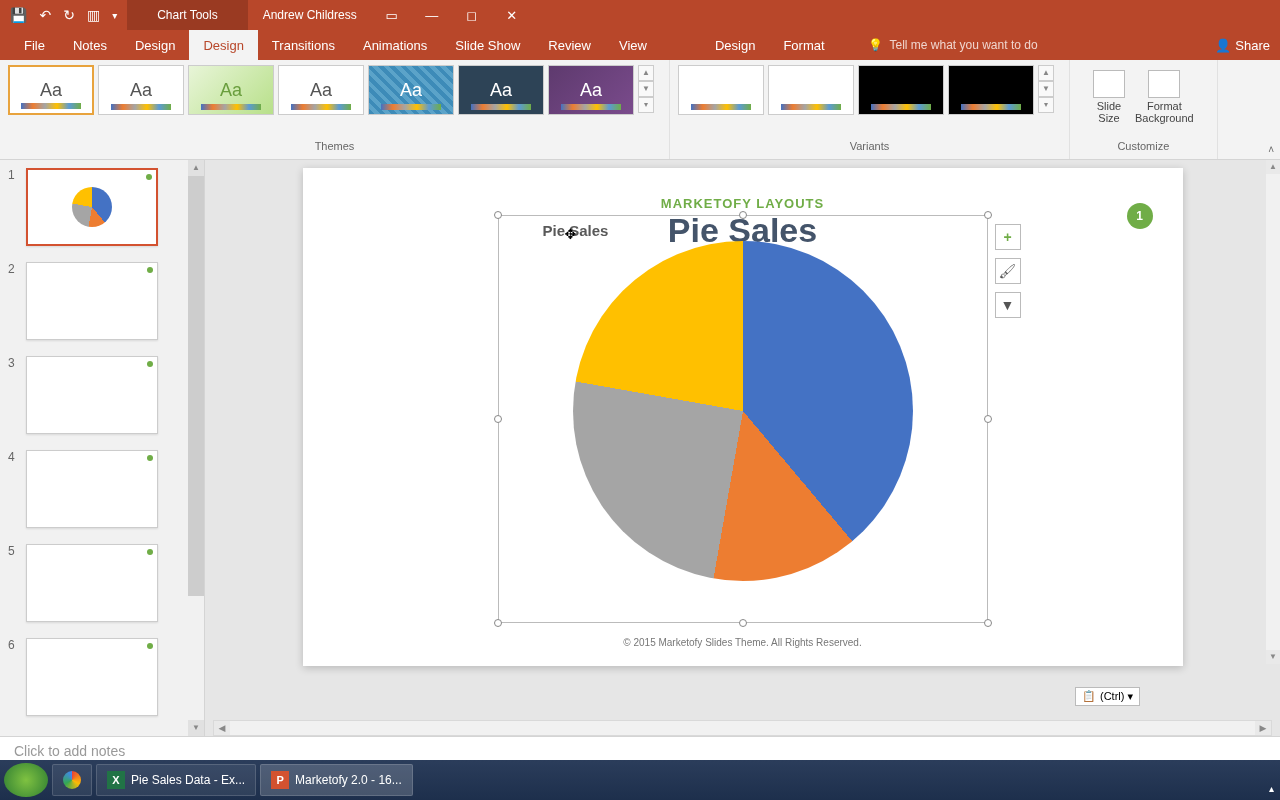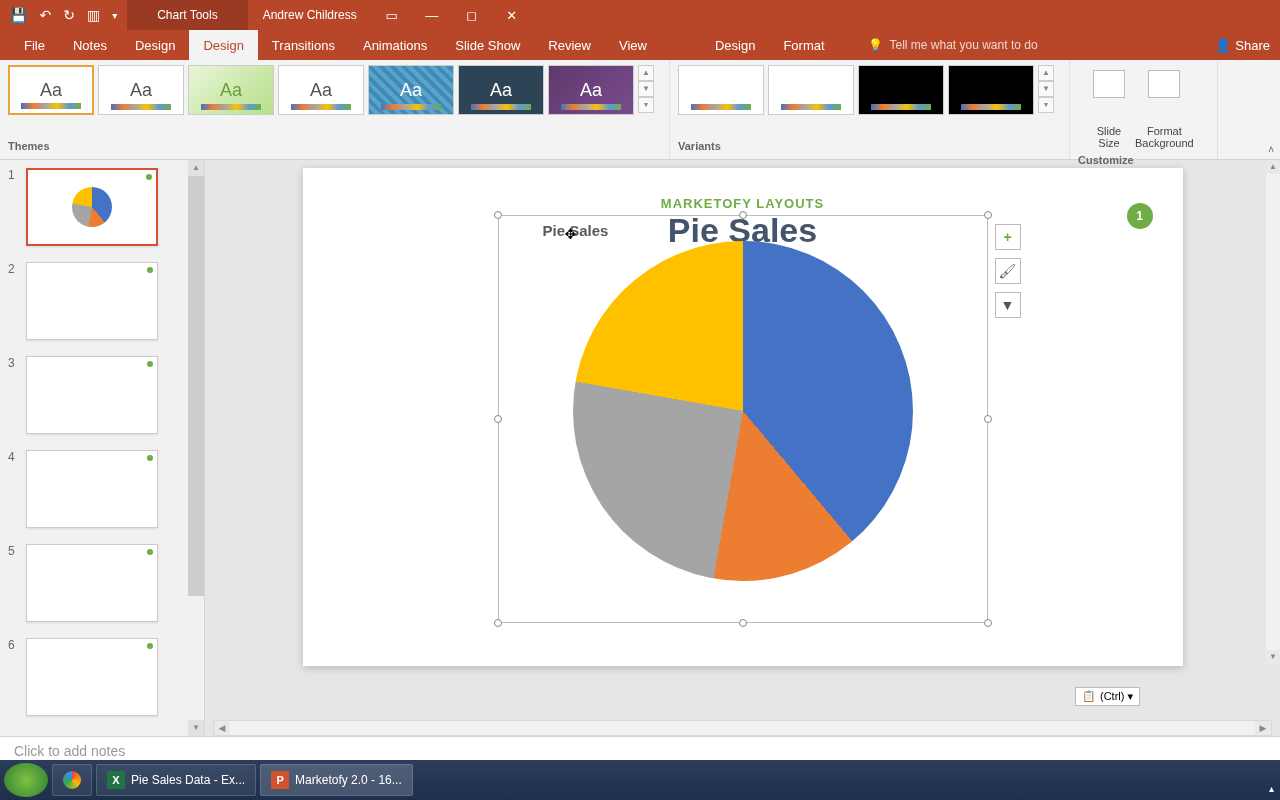--- a/index.html
+++ b/index.html
@@ -18,41 +18,41 @@
 
 .ribbon-tabs { height: 30px; background: #b8472a; display: flex; align-items: center; color: #fff; font-size: 13px; padding-left: 10px; }
 .ribbon-tabs .tab { padding: 0 14px; height: 100%; display: flex; align-items: center; cursor: pointer; }
 .ribbon-tabs .tab.active { background: #f3f3f3; color: #b8472a; }
 .ribbon-tabs .tell-me { margin-left: 30px; color: #f0d5ce; font-size: 12px; display: flex; align-items: center; gap: 6px; }
 .ribbon-tabs .share { margin-left: auto; margin-right: 10px; color: #fff; display: flex; align-items: center; gap: 4px; }
 
 
 .ribbon { height: 100px; background: #f3f3f3; border-bottom: 1px solid #d4d4d4; display: flex; position: relative; }
 .ribbon-group { border-right: 1px solid #e1e1e1; padding: 5px 8px; display: flex; flex-direction: column; }
-.ribbon-group .group-label { text-align: left; font-size: 11px; color: #666; margin-top: auto; padding-bottom: 2px; font-weight: bold; }
+.ribbon-group .group-label { text-align: center; font-size: 11px; color: #666; margin-top: auto; padding-bottom: 2px; }
 .themes-row, .variants-row { display: flex; gap: 4px; align-items: flex-start; }
 .theme-thumb { width: 86px; height: 50px; border: 1px solid #ccc; background: #fff; display: flex; flex-direction: column; align-items: center; justify-content: center; cursor: pointer; position: relative; }
 .theme-thumb.selected { border: 2px solid #e8a33d; }
 .theme-thumb .aa { font-size: 18px; color: #555; }
 .theme-thumb .swatch { position: absolute; bottom: 4px; width: 60px; height: 6px; background: linear-gradient(90deg,#4472c4,#ed7d31,#a5a5a5,#ffc000,#5b9bd5,#70ad47); }
 .theme-thumb.t3 { background: linear-gradient(135deg,#e8f5d8,#b8e08a); }
 .theme-thumb.t3 .aa { color: #6a9e3e; }
 .theme-thumb.t5 { background: repeating-linear-gradient(45deg,#3d8bb8,#3d8bb8 4px,#5ba3c9 4px,#5ba3c9 8px); }
 .theme-thumb.t5 .aa { color: #fff; }
 .theme-thumb.t6 { background: #2d4356; }
 .theme-thumb.t6 .aa { color: #fff; }
 .theme-thumb.t7 { background: linear-gradient(135deg,#5e3a6e,#7a4b8c); }
 .theme-thumb.t7 .aa { color: #fff; }
 .variant-thumb { width: 86px; height: 50px; border: 1px solid #ccc; background: #fff; cursor: pointer; position: relative; }
 .variant-thumb.dark { background: #000; }
 .variant-thumb .swatch { position: absolute; bottom: 4px; left: 50%; transform: translateX(-50%); width: 60px; height: 6px; background: linear-gradient(90deg,#4472c4,#ed7d31,#a5a5a5,#ffc000,#5b9bd5,#70ad47); }
 .gallery-arrows { display: flex; flex-direction: column; width: 16px; }
 .gallery-arrows span { height: 16px; border: 1px solid #ccc; font-size: 8px; text-align: center; line-height: 14px; cursor: pointer; background: #f9f9f9; color: #888; }
 .customize-group { display: flex; gap: 10px; padding: 5px 15px; }
-.customize-btn { display: flex; flex-direction: column; align-items: center; cursor: pointer; font-size: 11px; color: #444; gap: 25px; }
+.customize-btn { display: flex; flex-direction: column; align-items: center; cursor: pointer; font-size: 11px; color: #444; }
 .customize-btn .icon { width: 32px; height: 28px; border: 1px solid #bbb; background: #fff; margin-bottom: 2px; }
 .ribbon-collapse { position: absolute; right: 6px; bottom: 4px; font-size: 10px; color: #666; cursor: pointer; }
 
 
 .main { display: flex; height: 576px; background: #e6e6e6; }
 .slide-panel { width: 205px; background: #f1f1f1; border-right: 1px solid #d4d4d4; overflow-y: auto; position: relative; }
 .slide-panel-inner { padding: 8px 8px 8px 8px; }
 .slide-thumb { display: flex; margin-bottom: 16px; }
 .slide-thumb .num { width: 18px; font-size: 12px; color: #666; }
 .slide-thumb .content { width: 132px; height: 78px; background: #fff; border: 1px solid #ccc; box-shadow: 0 1px 2px rgba(0,0,0,0.1); position: relative; }
@@ -307,20 +307,21 @@
         <div class="pie"></div>
         <div class="side-btns">
           <button style="color:#70ad47;font-weight:bold">+</button>
           <button>🖌</button>
           <button>▼</button>
         </div>
       </div>
       <div class="move-cursor">✥</div>
 
       <div style="position:absolute;bottom:18px;width:100%">
+        <div class="footer-copy">© 2015 Marketofy Slides Theme. All Rights Reserved.</div>
       </div>
     </div>
     <div class="ctrl-paste">
         <span>📋</span>
         <span>(Ctrl) ▾</span>
       </div>
     <div class="hscroll">
       <div class="arrow-l">◀</div>
       <div class="arrow-r">▶</div>
     </div>

